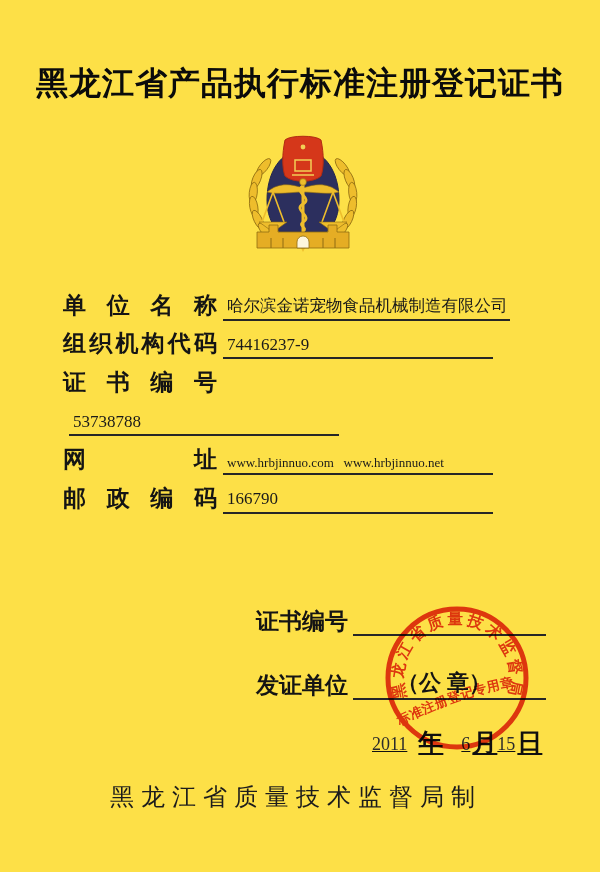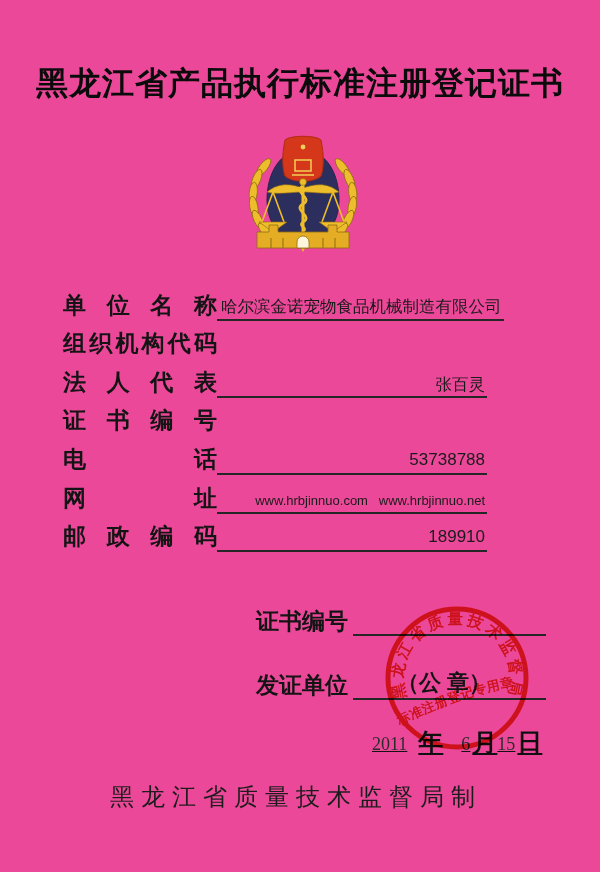--- a/index.html
+++ b/index.html
@@ -1,39 +1,39 @@
 <!DOCTYPE html>
 <html><head>
 <meta charset="utf-8">
 <style>
   html,body{margin:0;padding:0;background:#e9e9e9;}
   .page{
     position:relative;width:600px;height:872px;margin:0 auto;
-    background:#ec4899;overflow:hidden;
+    background:#fde047;overflow:hidden;
     font-family:"Liberation Sans",sans-serif;color:#111;
   }
   
   .title{
     position:absolute;top:62px;left:0;width:100%;text-align:center;
     font-family:"Liberation Serif",serif;font-weight:bold;
     font-size:32px;letter-spacing:1px;color:#0b0b0b;white-space:nowrap;
   }
   
   .emblem{position:absolute;left:229px;top:133px;width:148px;height:124px;}
   
   .fields{position:absolute;left:63px;top:282px;width:510px;}
   .frow{display:flex;align-items:flex-end;height:38.6px;}
   .flabel{
     width:154px;flex-shrink:0;font-weight:bold;font-size:23px;color:#141414;
     text-align:justify;text-align-last:justify;margin-bottom:4px;line-height:1;
   }
   .fvalue{
-    display:inline-block;min-width:270px;box-sizing:border-box;
+    margin-left:6px;display:inline-block;min-width:270px;box-sizing:border-box;
     border-bottom:2px solid #262626;padding:0 2px 3px 4px;white-space:pre;
-    font-family:Liberation Sans, sans-serif;font-size:17px;color:#1a1a1a;line-height:1.1;text-align:right;
+    font-family:Liberation Serif, serif;font-size:17px;color:#1a1a1a;line-height:1.1;
   }
   .fvalue.cjk{font-size:16.5px;}
   .fvalue.url{font-size:13px;}
   
   .irow{position:absolute;display:flex;align-items:flex-end;height:38px;}
   .cert-row{left:256px;top:598px;}
   .issuer-row{left:256px;top:662px;}
   .ilabel{font-weight:bold;font-size:23px;color:#141414;margin-bottom:3px;line-height:1;white-space:nowrap;}
   .iline{
     margin-left:5px;display:inline-block;width:193px;box-sizing:border-box;
@@ -143,39 +143,35 @@
     </svg>
   </div>
 
   <div class="fields">
     <div class="frow">
       <span class="flabel">单位名称</span>
       <span class="fvalue cjk">哈尔滨金诺宠物食品机械制造有限公司</span>
     </div>
     <div class="frow">
       <span class="flabel">组织机构代码</span>
-    </div>
-    <div class="frow">
-      <span class="flabel">法人代表</span>
-      <span class="fvalue cjk">张百灵</span>
+      <span class="fvalue">74416237-9</span>
     </div>
     <div class="frow">
       <span class="flabel">证书编号</span>
     </div>
     <div class="frow">
-      <span class="flabel">电话</span>
       <span class="fvalue">53738788</span>
     </div>
     <div class="frow">
       <span class="flabel">网址</span>
       <span class="fvalue url">www.hrbjinnuo.com   www.hrbjinnuo.net</span>
     </div>
     <div class="frow">
       <span class="flabel">邮政编码</span>
-      <span class="fvalue">189910</span>
+      <span class="fvalue">166790</span>
     </div>
   </div>
 
   <div class="irow cert-row">
     <span class="ilabel">证书编号</span>
     <span class="iline"> </span>
   </div>
   <div class="irow issuer-row">
     <span class="ilabel">发证单位</span>
     <span class="iline">（公 章）</span>

